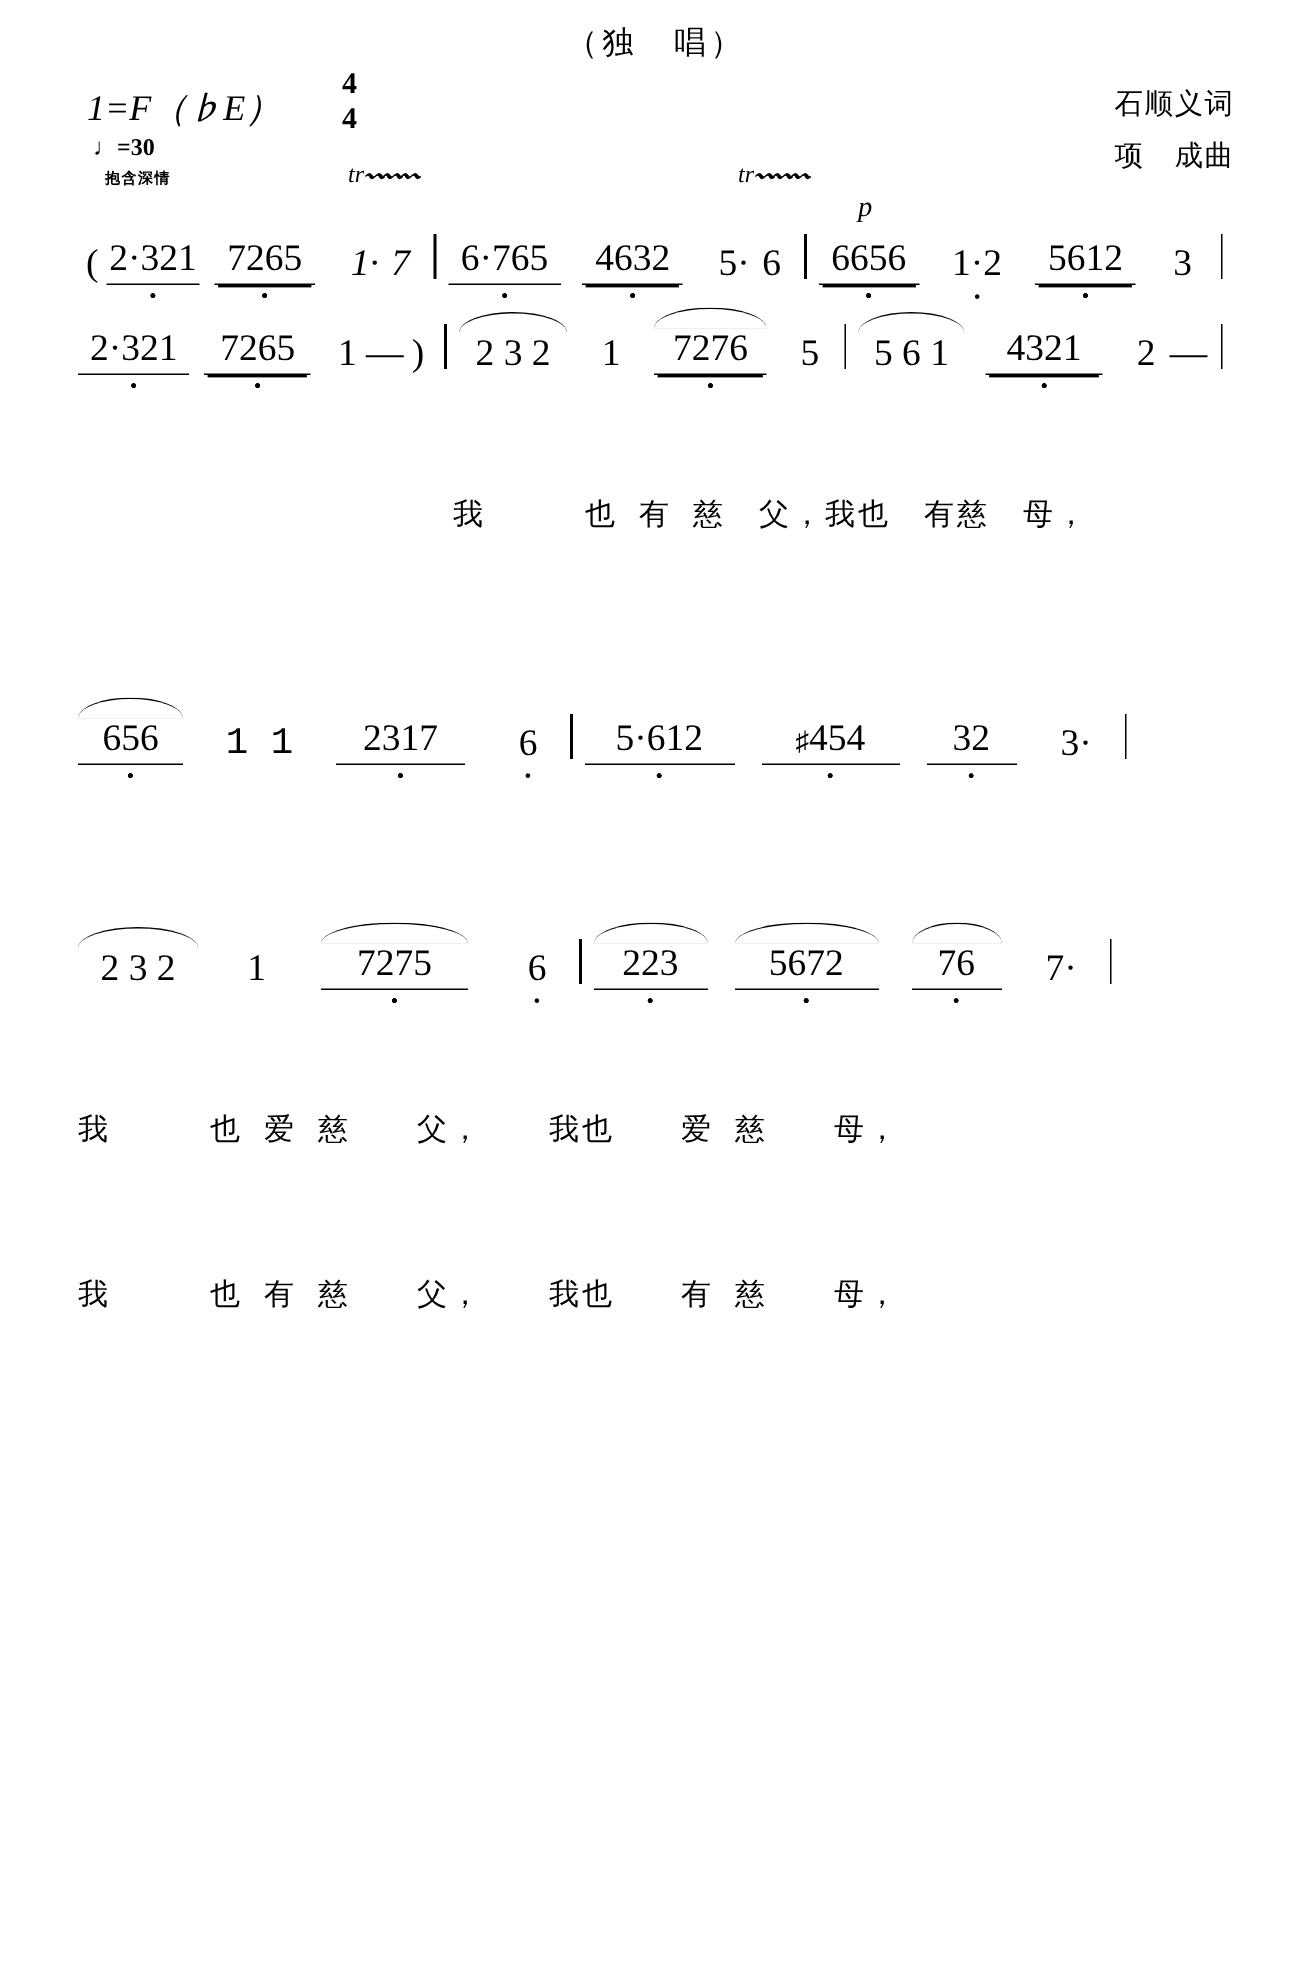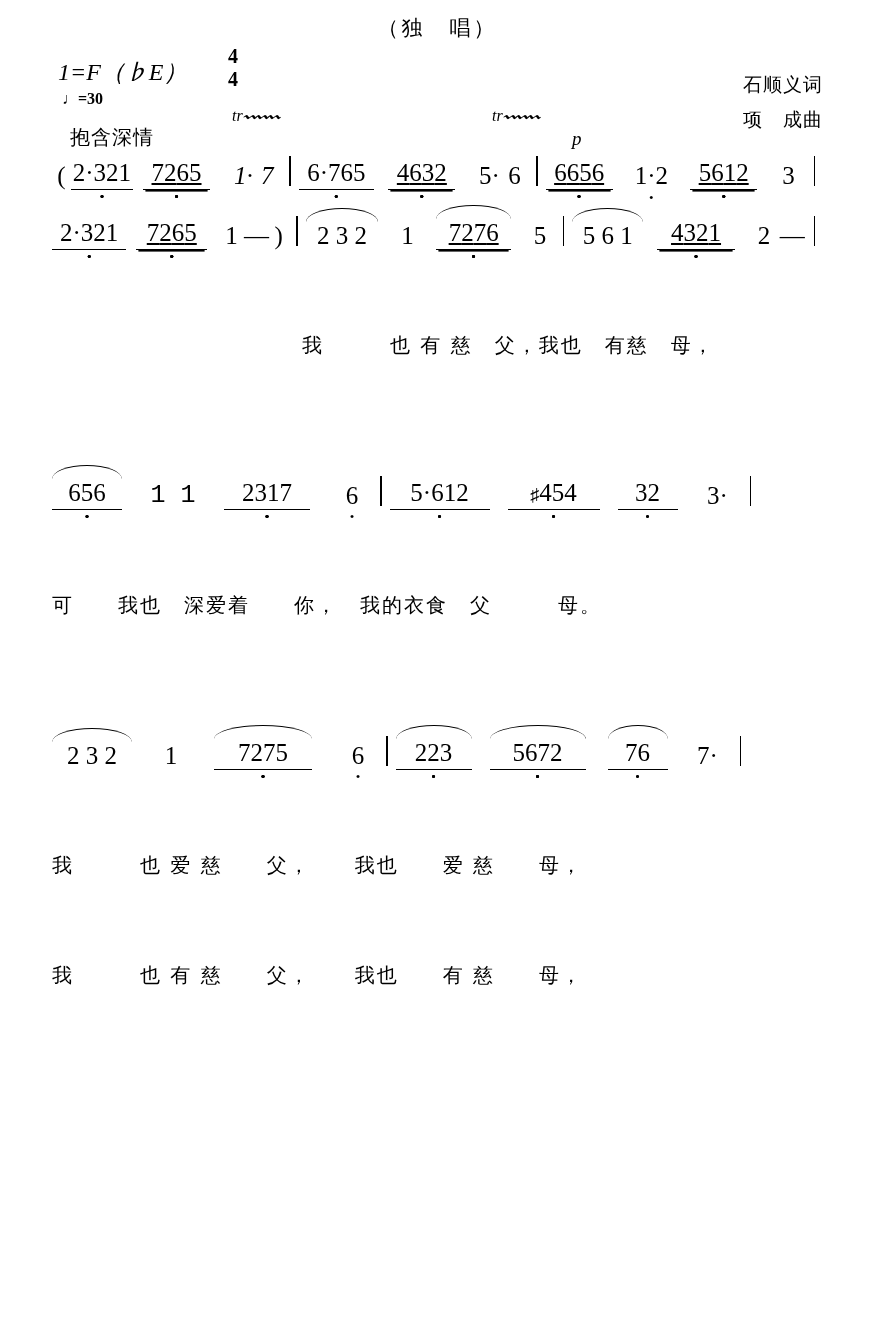--- a/index.html
+++ b/index.html
@@ -69,32 +69,33 @@
     position: absolute;
     left: 62px;
     top: 46px;
     font-size: 16px;
     font-weight: bold;
     white-space: nowrap;
   }
   .credits {
     position: absolute;
     right: 52px;
-    top: 23px;
+    top: 8px;
     font-size: 19px;
     text-align: left;
     line-height: 1.85;
     letter-spacing: 1px;
   }
   .expr {
     position: absolute;
     left: 70px;
-    top: 80px;
-    font-size: 20px;
+    top: 68px;
+    font-size: 10px;
     letter-spacing: 1px;
+    font-weight: bold;
   }
 
   
   .system {
     position: relative;
     margin: 0 52px 0 52px;
   }
   .notes-row {
     display: flex;
     align-items: flex-end;
@@ -106,21 +107,21 @@
   }
   .cell {
     position: relative;
     white-space: nowrap;
     display: inline-block;
     text-align: center;
   }
   .grp { position: relative; display: inline-block; }
   
   .u1 { border-bottom: 1.6px solid #000; padding-bottom: 2px; }
-  .u2 { border-bottom: 1.6px solid #000; padding-bottom: 2px; box-shadow: 0 4px 0 -2.4px #000; text-decoration: underline; }
+  .u2 { border-bottom: 1.6px solid #000; padding-bottom: 2px; box-shadow: 0 4px 0 -2.4px #000; }
   .dotU::after {
     content: "•";
     position: absolute;
     left: 50%;
     transform: translateX(-50%);
     bottom: -14px;
     font-size: 13px;
     line-height: 1;
   }
   .bar {
@@ -156,21 +157,21 @@
 
   
   .lyrics {
     font-family: "DejaVu Sans", sans-serif;
     font-size: 20px;
     letter-spacing: 2px;
     white-space: pre;
     margin-left: 52px;
     line-height: 1.9;
   }
-  .lyr-line { height: 34px; }
+  .lyr-line { height: 34px; font-family: Liberation Mono, monospace; }
 
   .sysblock { margin-bottom: 6px; }
   .gap { height: 14px; }
 </style>
 </head>
 <body>
 
 <div class="sheet">
 
   <div class="subtitle">（独　唱）</div>
@@ -255,21 +256,20 @@
         <span class="cell" style="width:40px; margin-left:22px;"><span class="dotU" style="position:relative;">6</span></span>
         <span class="bar"></span>
         <span class="cell grp u1" style="width:100px;">5<span>·</span><span class="dotU">6</span><span class="dotU">1</span><span class="dotU">2</span></span>
         <span class="cell grp u1" style="width:92px; margin-left:18px;"><span style="font-size:18px;">♯</span><span class="dotU">4</span><span class="dotU">5</span><span class="dotU">4</span></span>
         <span class="cell grp u1" style="width:60px; margin-left:18px;"><span class="dotU">3</span><span class="dotU">2</span></span>
         <span class="cell" style="width:48px; margin-left:16px;">3<span>·</span></span>
         <span class="bar"></span>
       </div>
     </div>
     <div class="lyrics">
-      <div class="lyr-line">可　　我也　深爱着　　你，　我的衣食　父　　　母。</div>
     </div>
   </div>
 
   <div class="gap"></div>
 
   <div class="sysblock">
     <div class="system">
       <div class="notes-row">
         <span class="cell grp" style="width:80px;"><span class="slur"></span>2 3 2</span>
         <span class="cell" style="width:34px; margin-left:22px;">1</span>

